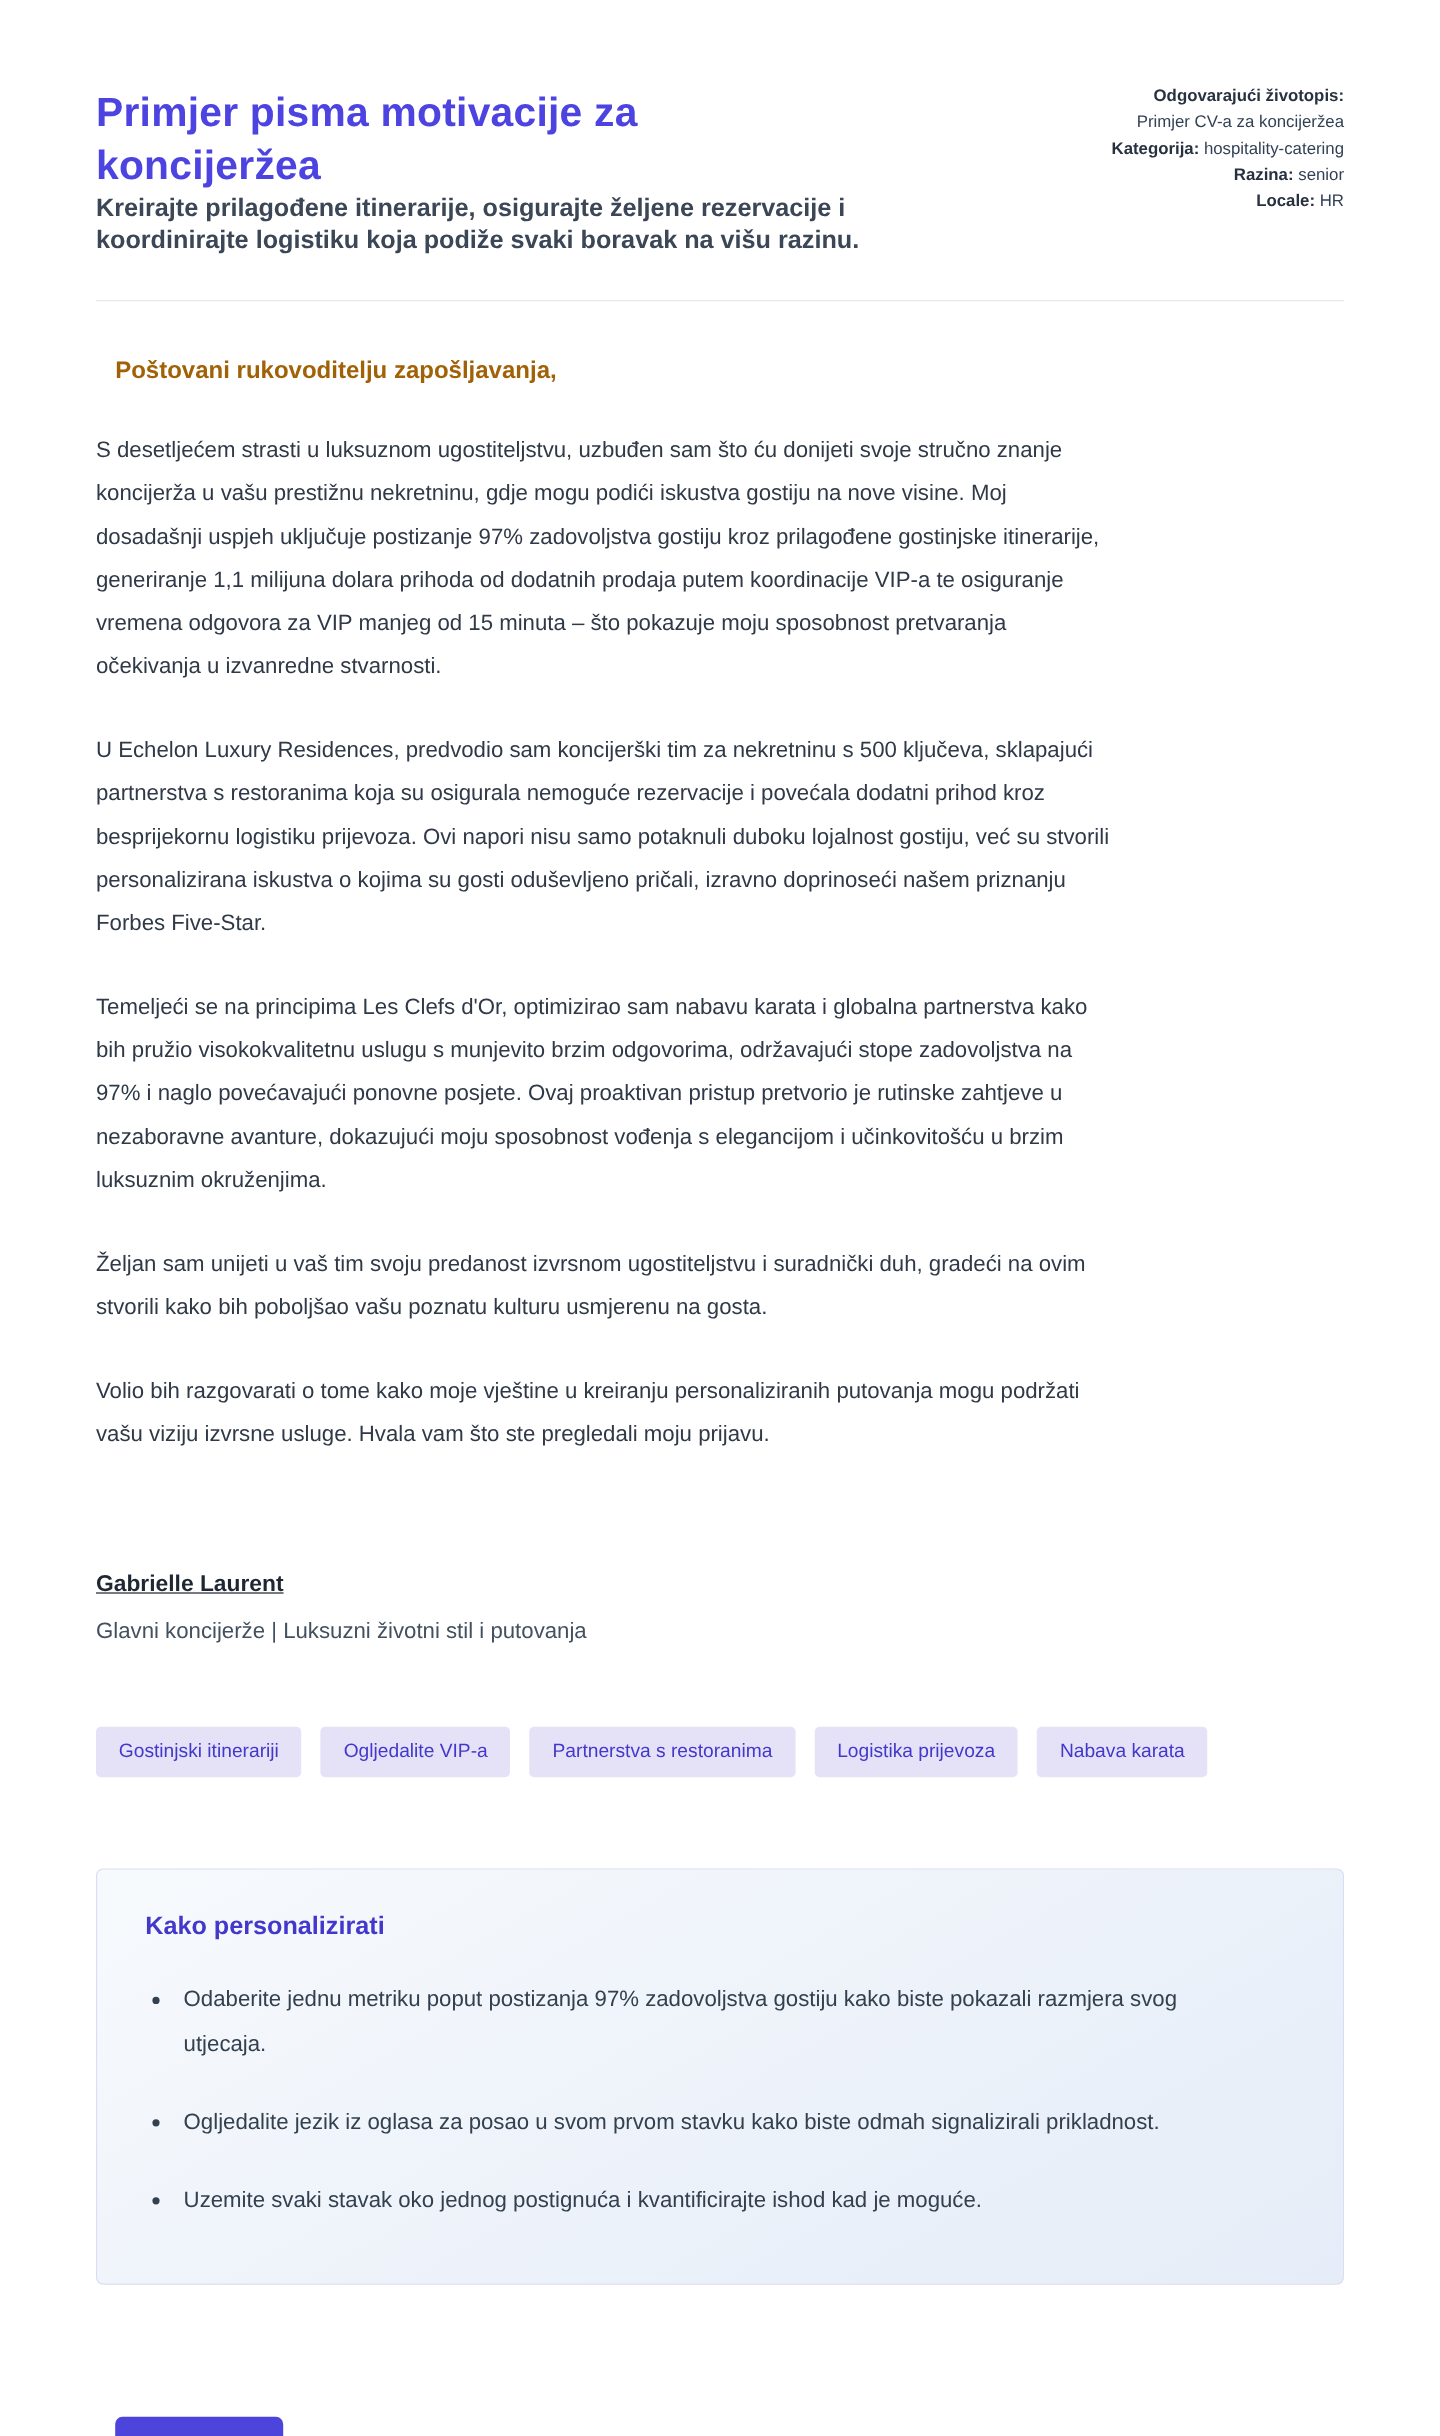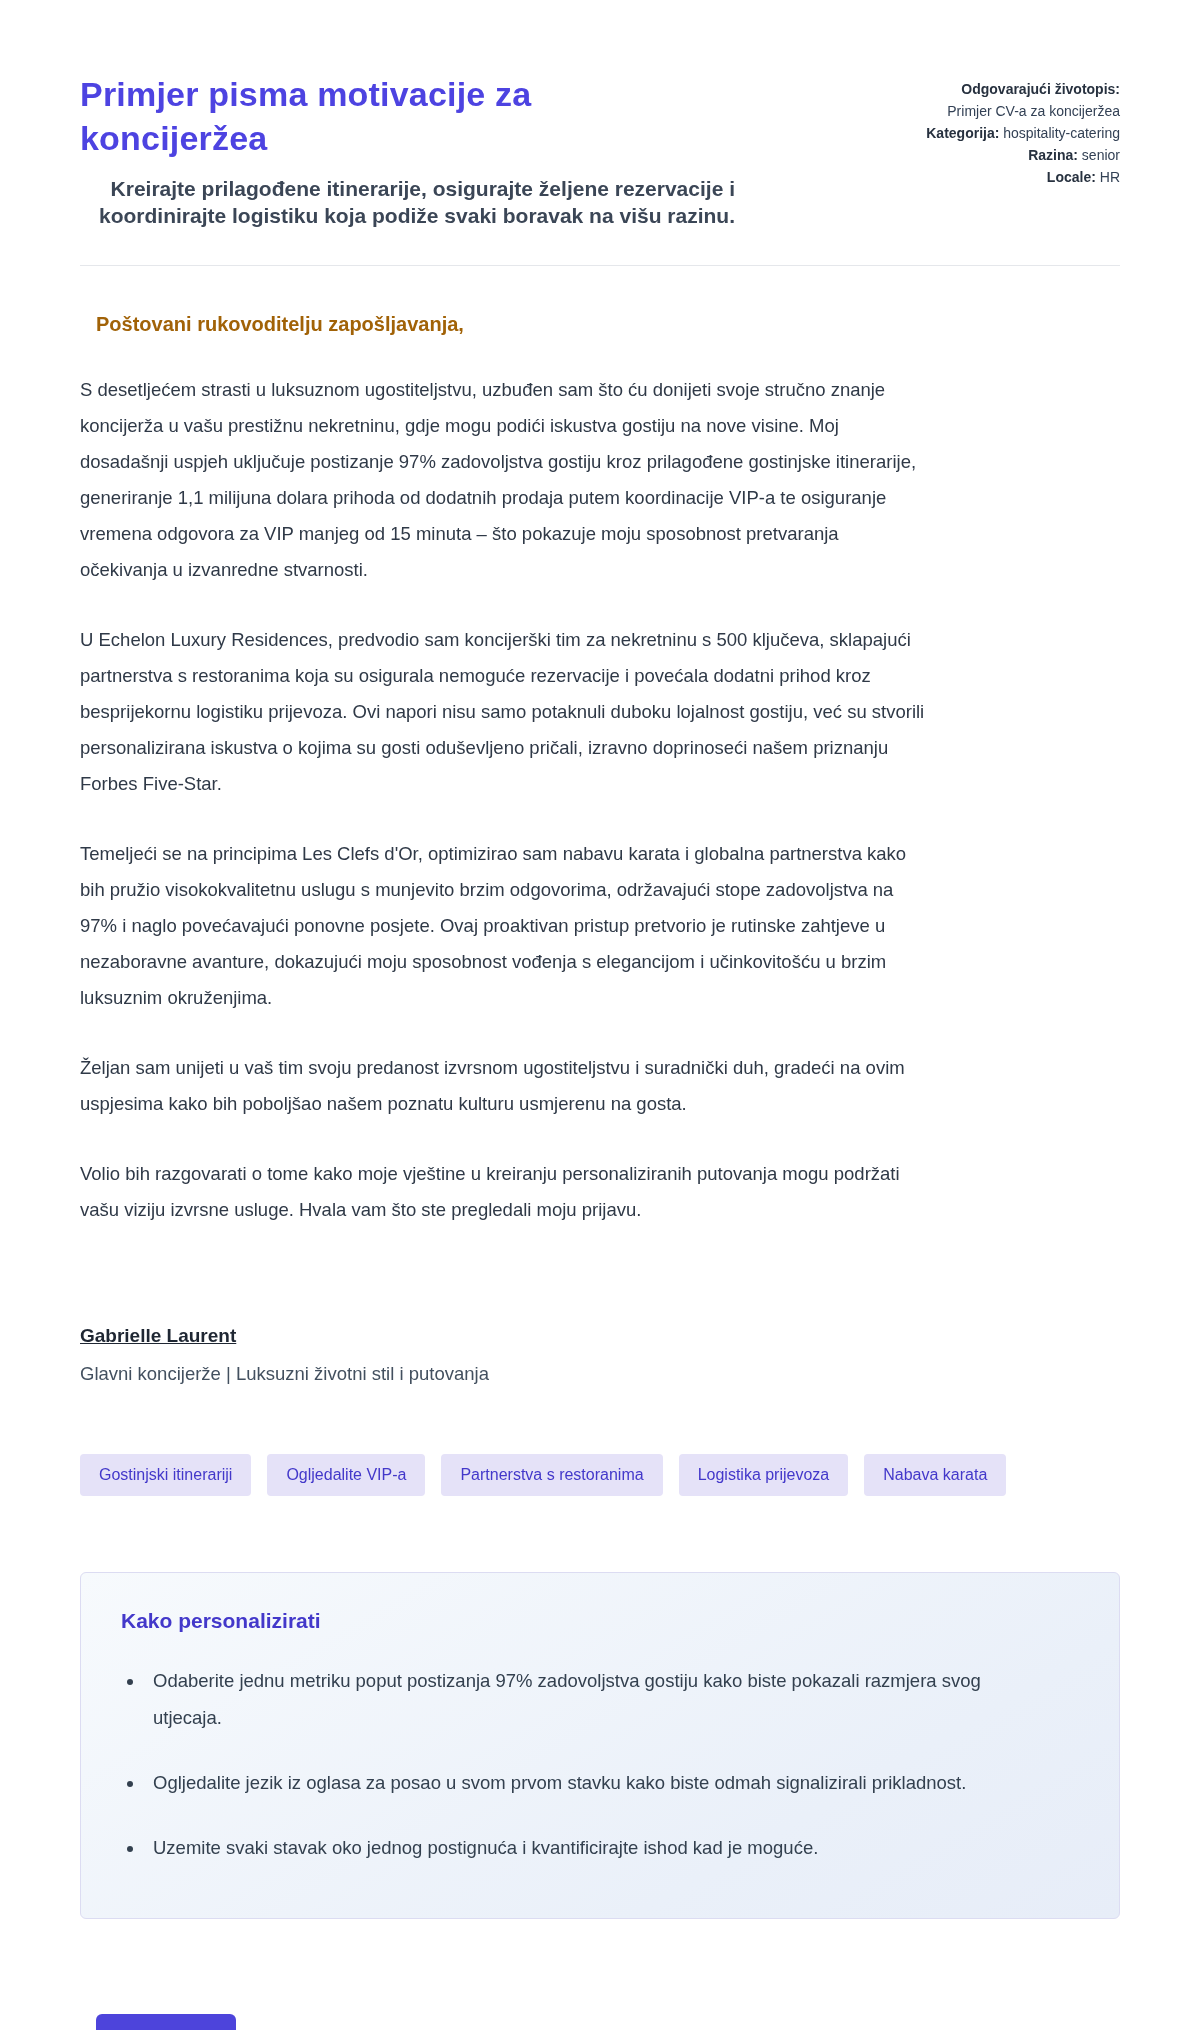--- a/index.html
+++ b/index.html
@@ -19,30 +19,29 @@
   .page-title {
     width: 640px;
     font-size: 34px;
     line-height: 44px;
     font-weight: bold;
     color: #4d43e1;
     letter-spacing: 0.2px;
   }
   .page-subtitle {
     width: 655px;
-    margin-top: 15px;
+    margin-top: 0;
     font-size: 21px;
     line-height: 27px;
     font-weight: bold;
     color: #3b4656;
-    text-align: right;
   }
   .meta-block {
     position: absolute;
-    top: 78px;
+    top: 68px;
     right: 0;
     width: 200px;
     text-align: right;
     font-size: 14px;
     line-height: 22px;
     color: #334155;
   }
   .meta-item { display: block; }
   .meta-label { font-weight: bold; color: #27313f; }
 
@@ -160,21 +159,21 @@
   </div>
 
   <hr class="divider">
 
   <div class="letter">
     <div class="greeting">Poštovani rukovoditelju zapošljavanja,</div>
     <div id="paragraphs">
         <p class="body-paragraph">S desetljećem strasti u luksuznom ugostiteljstvu, uzbuđen sam što ću donijeti svoje stručno znanje koncijerža u vašu prestižnu nekretninu, gdje mogu podići iskustva gostiju na nove visine. Moj dosadašnji uspjeh uključuje postizanje 97% zadovoljstva gostiju kroz prilagođene gostinjske itinerarije, generiranje 1,1 milijuna dolara prihoda od dodatnih prodaja putem koordinacije VIP-a te osiguranje vremena odgovora za VIP manjeg od 15 minuta – što pokazuje moju sposobnost pretvaranja očekivanja u izvanredne stvarnosti.</p>
         <p class="body-paragraph">U Echelon Luxury Residences, predvodio sam koncijerški tim za nekretninu s 500 ključeva, sklapajući partnerstva s restoranima koja su osigurala nemoguće rezervacije i povećala dodatni prihod kroz besprijekornu logistiku prijevoza. Ovi napori nisu samo potaknuli duboku lojalnost gostiju, već su stvorili personalizirana iskustva o kojima su gosti oduševljeno pričali, izravno doprinoseći našem priznanju Forbes Five-Star.</p>
         <p class="body-paragraph">Temeljeći se na principima Les Clefs d'Or, optimizirao sam nabavu karata i globalna partnerstva kako bih pružio visokokvalitetnu uslugu s munjevito brzim odgovorima, održavajući stope zadovoljstva na 97% i naglo povećavajući ponovne posjete. Ovaj proaktivan pristup pretvorio je rutinske zahtjeve u nezaboravne avanture, dokazujući moju sposobnost vođenja s elegancijom i učinkovitošću u brzim luksuznim okruženjima.</p>
-        <p class="body-paragraph">Željan sam unijeti u vaš tim svoju predanost izvrsnom ugostiteljstvu i suradnički duh, gradeći na ovim uspjesima kako bih poboljšao našem poznatu kulturu usmjerenu na gosta.</p>
+        <p class="body-paragraph">Željan sam unijeti u vaš tim svoju predanost izvrsnom ugostiteljstvu i suradnički duh, gradeći na ovim stvorili kako bih poboljšao vašu poznatu kulturu usmjerenu na gosta.</p>
         <p class="body-paragraph">Volio bih razgovarati o tome kako moje vještine u kreiranju personaliziranih putovanja mogu podržati vašu viziju izvrsne usluge. Hvala vam što ste pregledali moju prijavu.</p>
       </div>
     <div class="signature-name">Gabrielle Laurent</div>
     <div class="signature-role">Glavni koncijerže | Luksuzni životni stil i putovanja</div>
   </div>
 
   <div class="tags" id="tags">
       <span class="tag-chip">Gostinjski itinerariji</span>
       <span class="tag-chip">Ogljedalite VIP-a</span>
       <span class="tag-chip">Partnerstva s restoranima</span>

